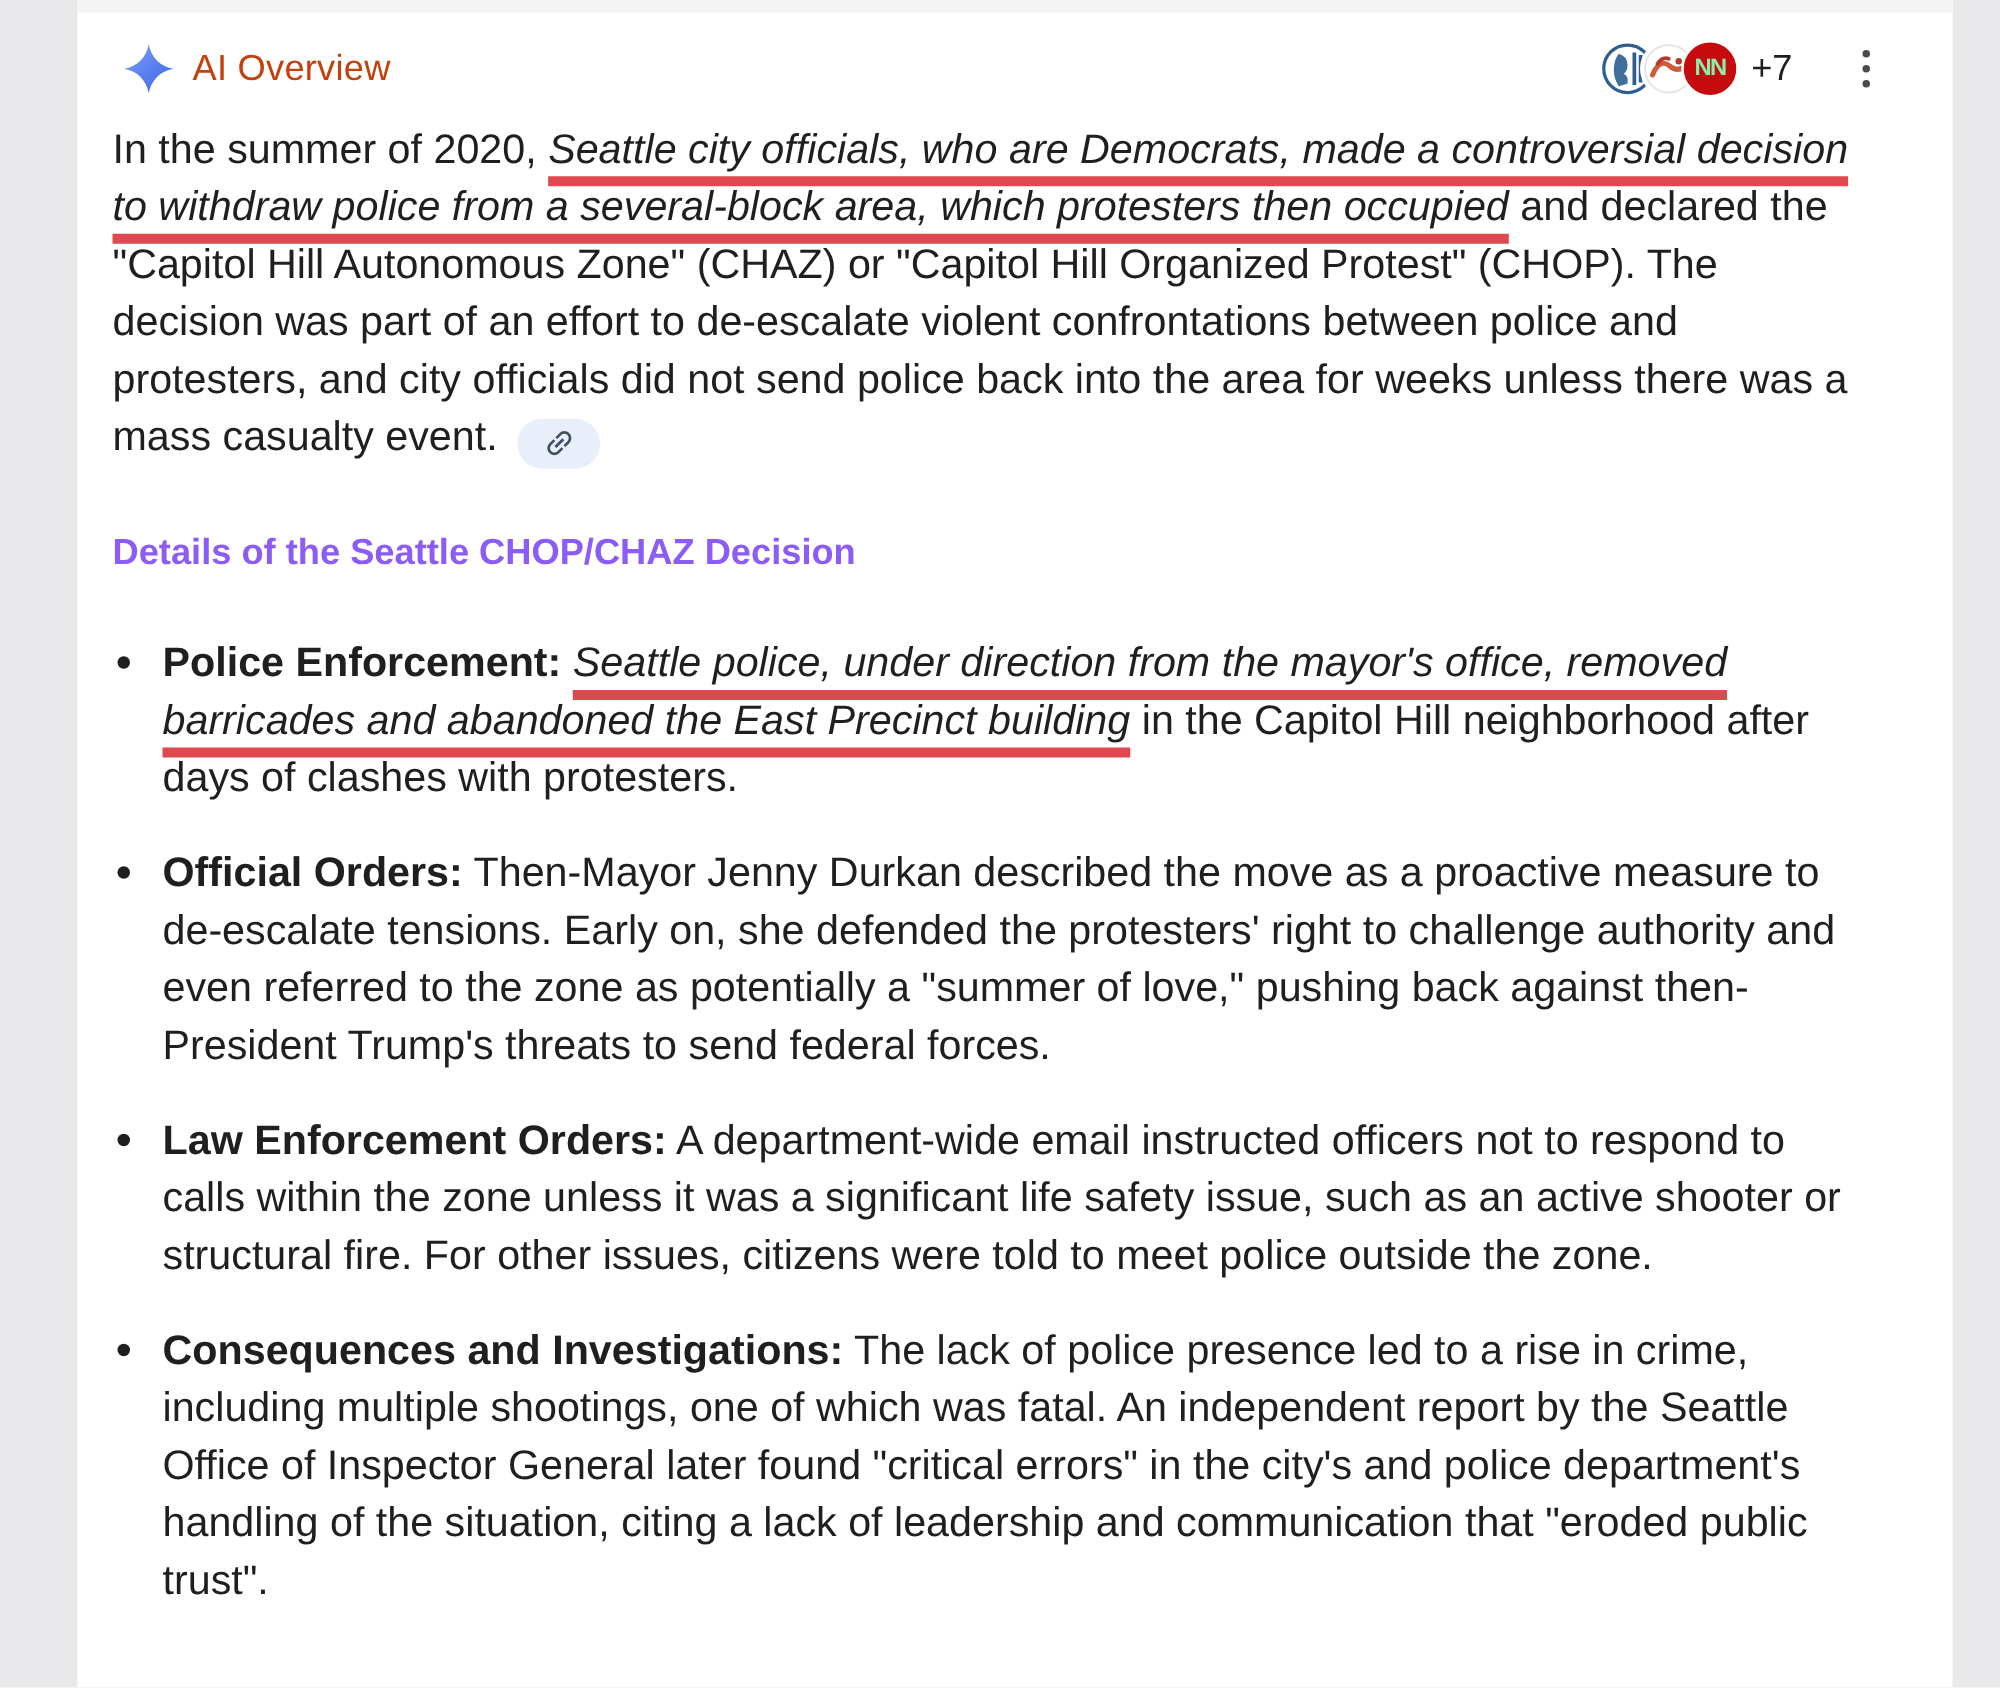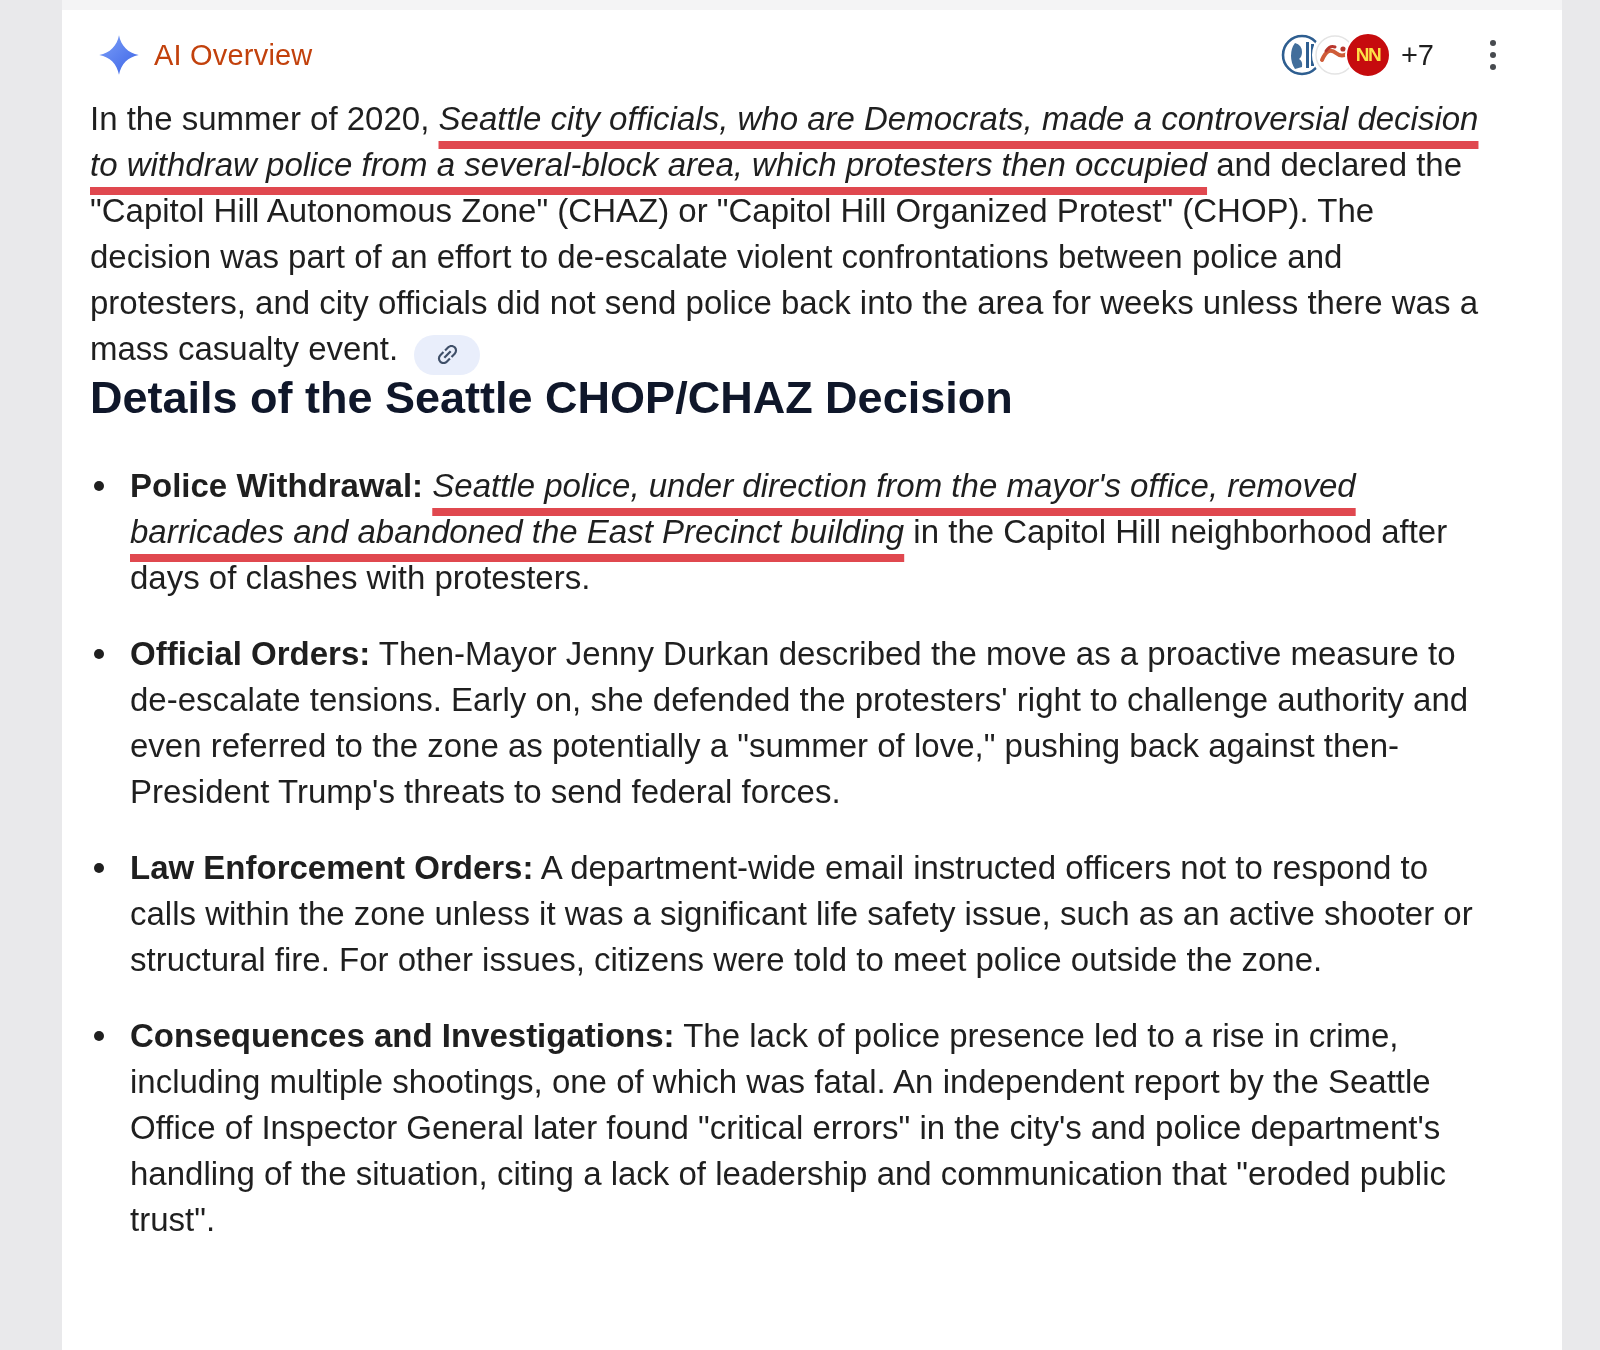--- a/index.html
+++ b/index.html
@@ -53,21 +53,21 @@
     border: 2px solid #ffffff;
     background: #ffffff;
     display: flex; align-items: center; justify-content: center;
     overflow: hidden;
   }
   .fav + .fav { margin-left: -13px; }
   .fav.f1 { z-index: 1; }
   .fav.f2 { z-index: 2; }
   .fav.f3 { z-index: 3; background: #c60b0e; }
   .fav.f3 .nn {
-    color: #fde047; font-weight: 700; font-size: 19px; letter-spacing: -1.5px;
+    color: #86efac; font-weight: 700; font-size: 19px; letter-spacing: -1.5px;
     font-family: "Liberation Sans", sans-serif;
   }
   .more-count {
     font-size: 29px;
     color: #1f1f1f;
     margin-left: 10px;
   }
   .kebab {
     display: flex; flex-direction: column; gap: 6px;
     margin-left: 52px;
@@ -101,23 +101,24 @@
     justify-content: center;
     width: 66px; height: 40px;
     border-radius: 20px;
     background: #e9eefb;
     vertical-align: -8px;
     margin-left: 16px;
     cursor: pointer;
   }
   .link-chip svg { transform: rotate(-45deg); }
   .subheading {
-    font-size: 45px;
+    margin-top: 44px;
+    font-size: 29px;
     line-height: 46px;
-    color: #0f172a;
+    color: #8b5cf6;
   }
   ul.points {
     list-style: none;
     margin-top: 42px;
     max-width: 1404px;
   }
   ul.points li {
     position: relative;
     padding-left: 40px;
     font-size: 33px;
@@ -189,19 +190,19 @@
   <main class="content">
     <p class="intro"><span><span>In the summer of 2020, </span><span class="hl">Seattle city officials, who are Democrats, made a controversial decision to withdraw police from a several-block area, which protesters then occupied</span><span> and declared the "Capitol Hill Autonomous Zone" (CHAZ) or "Capitol Hill Organized Protest" (CHOP). The decision was part of an effort to de-escalate violent confrontations between police and protesters, and city officials did not send police back into the area for weeks unless there was a mass casualty event.</span></span><span class="link-chip">
           <svg width="27" height="27" viewBox="0 0 24 24" aria-hidden="true">
             <path fill="#3f4f68" d="M3.9 12c0-1.71 1.39-3.1 3.1-3.1h4V7H7c-2.76 0-5 2.24-5 5s2.24 5 5 5h4v-1.9H7c-1.71 0-3.1-1.39-3.1-3.1zM8 13h8v-2H8v2zm9-6h-4v1.9h4c1.71 0 3.1 1.39 3.1 3.1s-1.39 3.1-3.1 3.1h-4V17h4c2.76 0 5-2.24 5-5s-2.24-5-5-5z"></path>
           </svg>
         </span></p>
 
     <h2 class="subheading">Details of the Seattle CHOP/CHAZ Decision</h2>
 
     <ul class="points">
-      <li><strong>Police Withdrawal:</strong><span><span> </span><span class="hl">Seattle police, under direction from the mayor's office, removed barricades and abandoned the East Precinct building</span><span> in the Capitol Hill neighborhood after days of clashes with protesters.</span></span></li>
+      <li><strong>Police Enforcement:</strong><span><span> </span><span class="hl">Seattle police, under direction from the mayor's office, removed barricades and abandoned the East Precinct building</span><span> in the Capitol Hill neighborhood after days of clashes with protesters.</span></span></li>
       <li><strong>Official Orders:</strong><span><span> Then-Mayor Jenny Durkan described the move as a proactive measure to de-escalate tensions. Early on, she defended the protesters' right to challenge authority and even referred to the zone as potentially a "summer of love," pushing back against then-President Trump's threats to send federal forces.</span></span></li>
       <li><strong>Law Enforcement Orders:</strong><span><span> A department-wide email instructed officers not to respond to calls within the zone unless it was a significant life safety issue, such as an active shooter or structural fire. For other issues, citizens were told to meet police outside the zone.</span></span></li>
       <li><strong>Consequences and Investigations:</strong><span><span> The lack of police presence led to a rise in crime, including multiple shootings, one of which was fatal. An independent report by the Seattle Office of Inspector General later found "critical errors" in the city's and police department's handling of the situation, citing a lack of leadership and communication that "eroded public trust".</span></span></li>
     </ul>
   </main>
 </div>
 
 </body></html>

